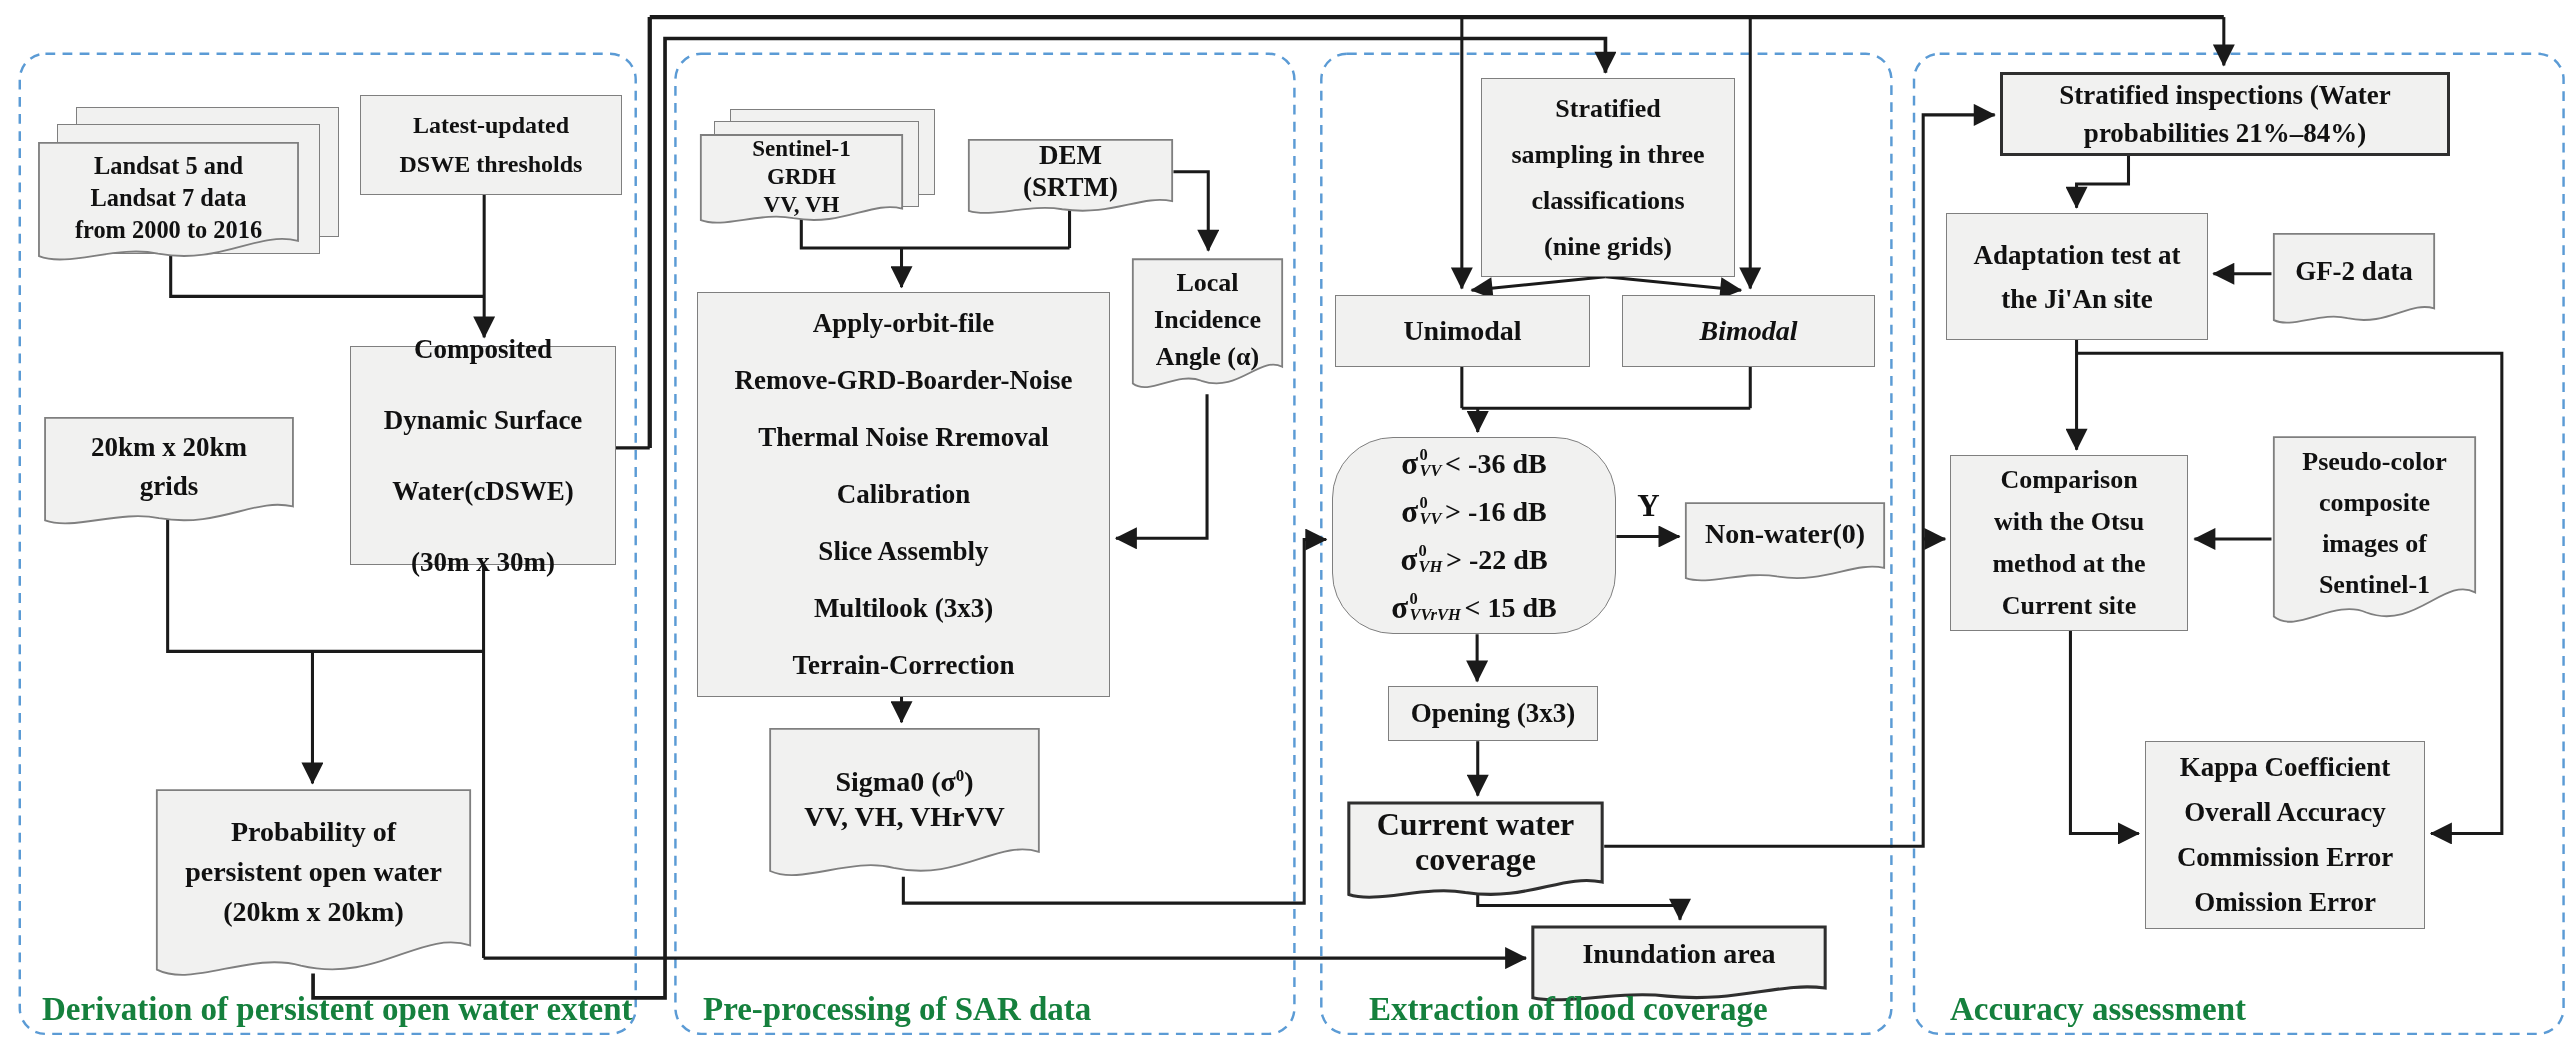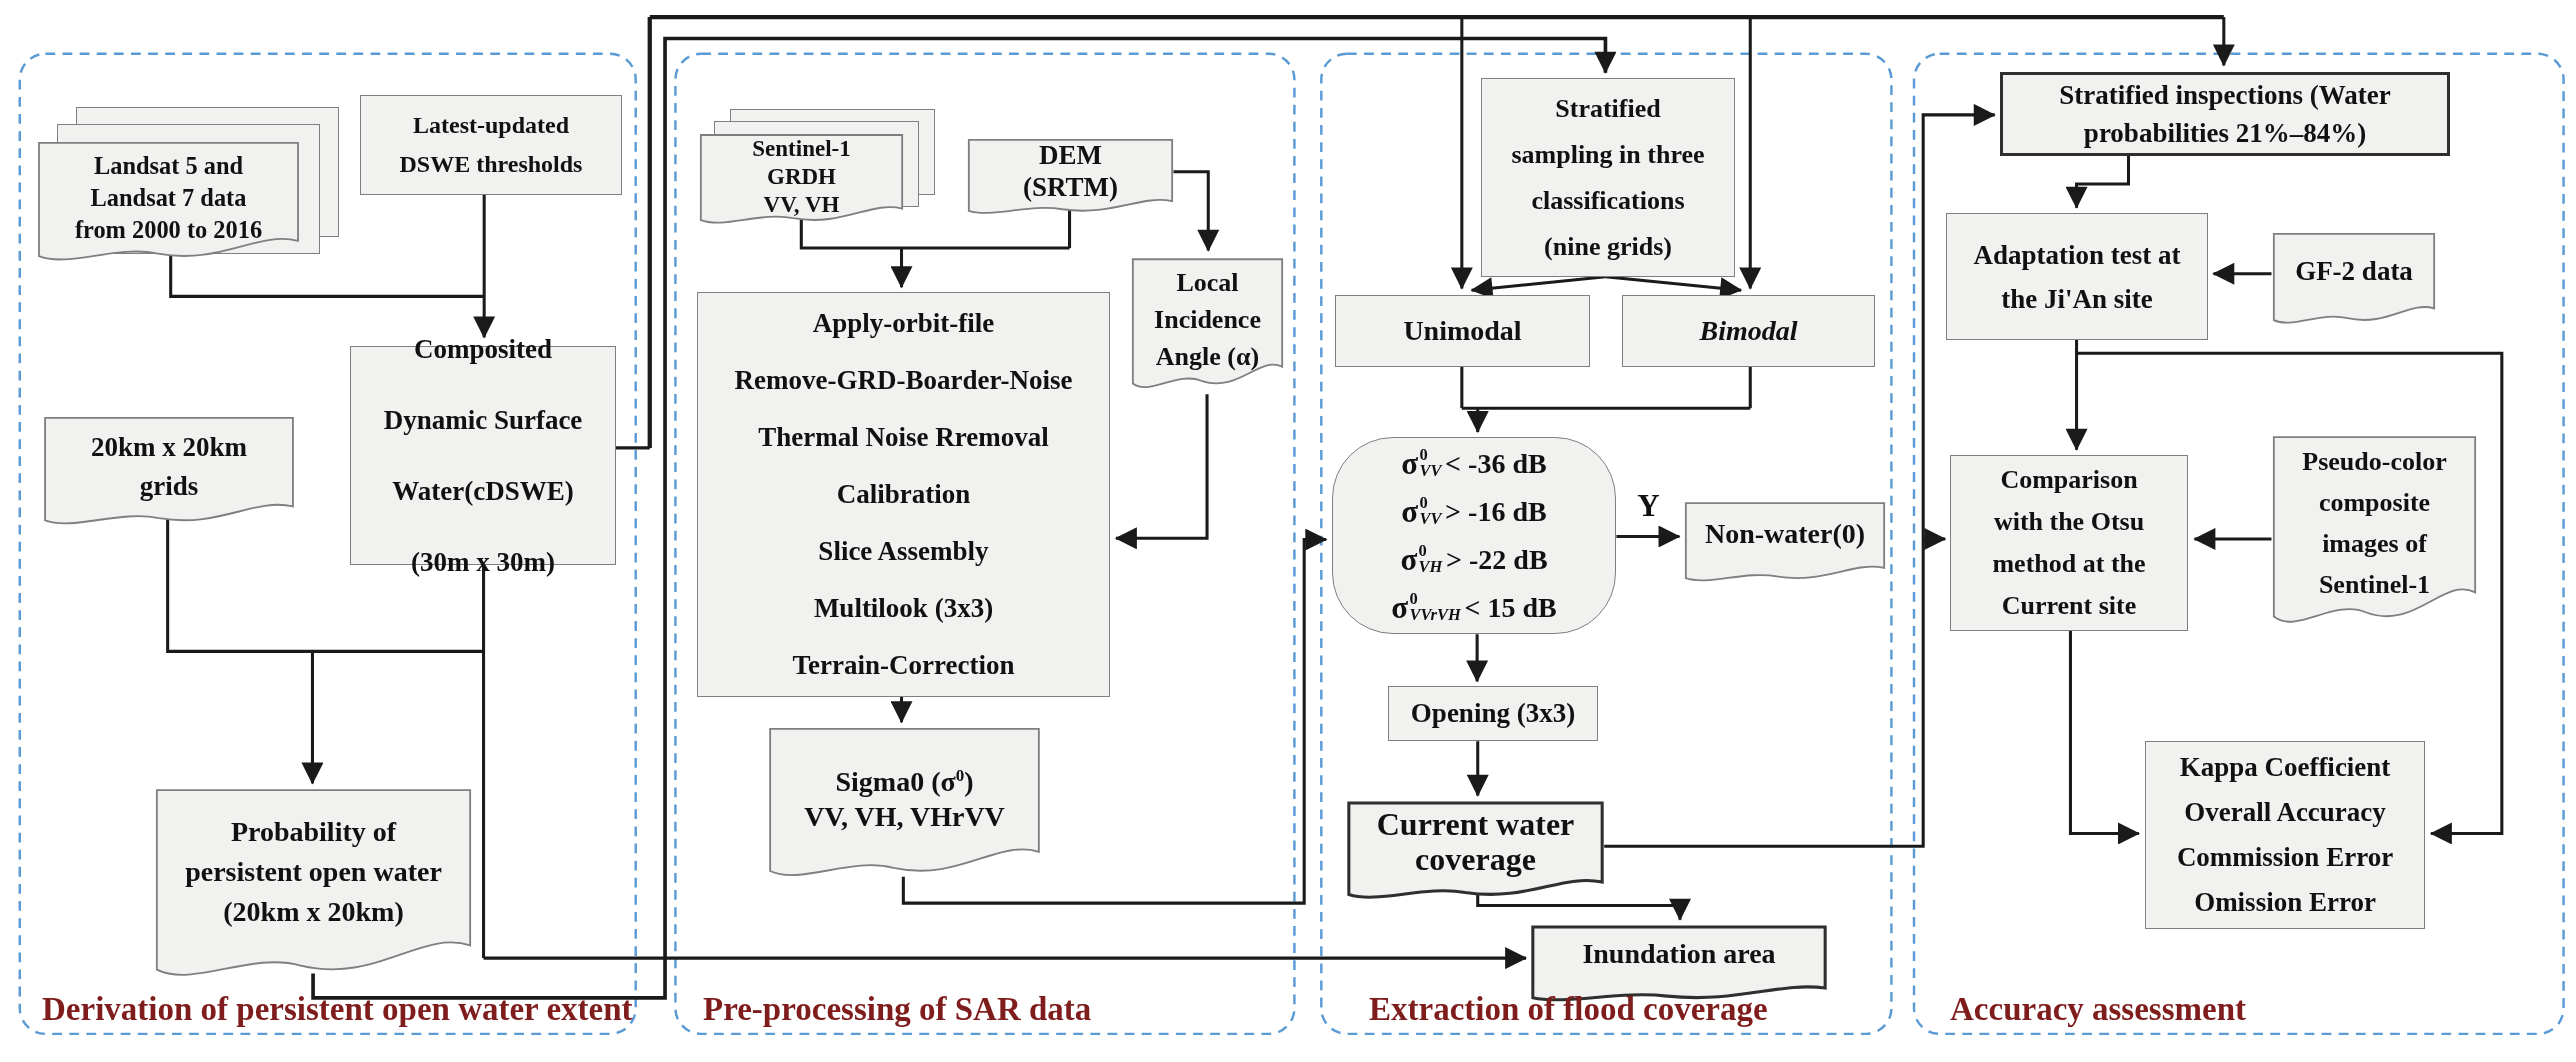--- a/index.html
+++ b/index.html
@@ -8,21 +8,21 @@
   #wires{position:absolute;left:0;top:0;width:2576px;height:1062px;}
   .node{position:absolute;box-sizing:border-box;}
   .box{background:#f1f1f0;border:1.8px solid #7f7f7f;display:flex;flex-direction:column;
        justify-content:center;align-items:center;text-align:center;}
   .box.dark{border:3.1px solid #2f2f2f;}
   .doc{background:transparent;text-align:center;}
   .doc .docbg{position:absolute;left:0;top:0;z-index:0;}
   .doc .txt{position:relative;z-index:1;}
   .sheet{position:absolute;background:#f1f1f0;border:1.8px solid #7f7f7f;box-sizing:border-box;}
   .ln{width:100%;text-align:center;}
-  .seclabel{position:absolute;font-size:33px;color:#7f1d1d;white-space:nowrap;z-index:3;}
+  .seclabel{position:absolute;font-size:33px;color:#15803d;white-space:nowrap;z-index:3;}
   
   #landsat-stack{left:37px;top:107px;width:306px;height:165px;}
   #landsat-stack .sheet.s3{left:39px;top:0;width:263px;height:130px;}
   #landsat-stack .sheet.s2{left:19.6px;top:17px;width:263px;height:130px;}
   #landsat-front{position:absolute;left:0;top:34px;width:263px;height:128px;}
   #landsat-front .txt{padding-top:8.6px;font-size:24.4px;line-height:32px;}
   #dswe-box{left:360px;top:95px;width:262px;height:100px;font-size:24px;line-height:39px;}
   #grids-doc{left:43px;top:416px;width:252px;height:116px;}
   #grids-doc .txt{padding-top:12.2px;font-size:27px;line-height:39px;}
   #cdswe-box{left:350px;top:346px;width:266px;height:219px;font-size:27px;line-height:51px;gap:20px;}

